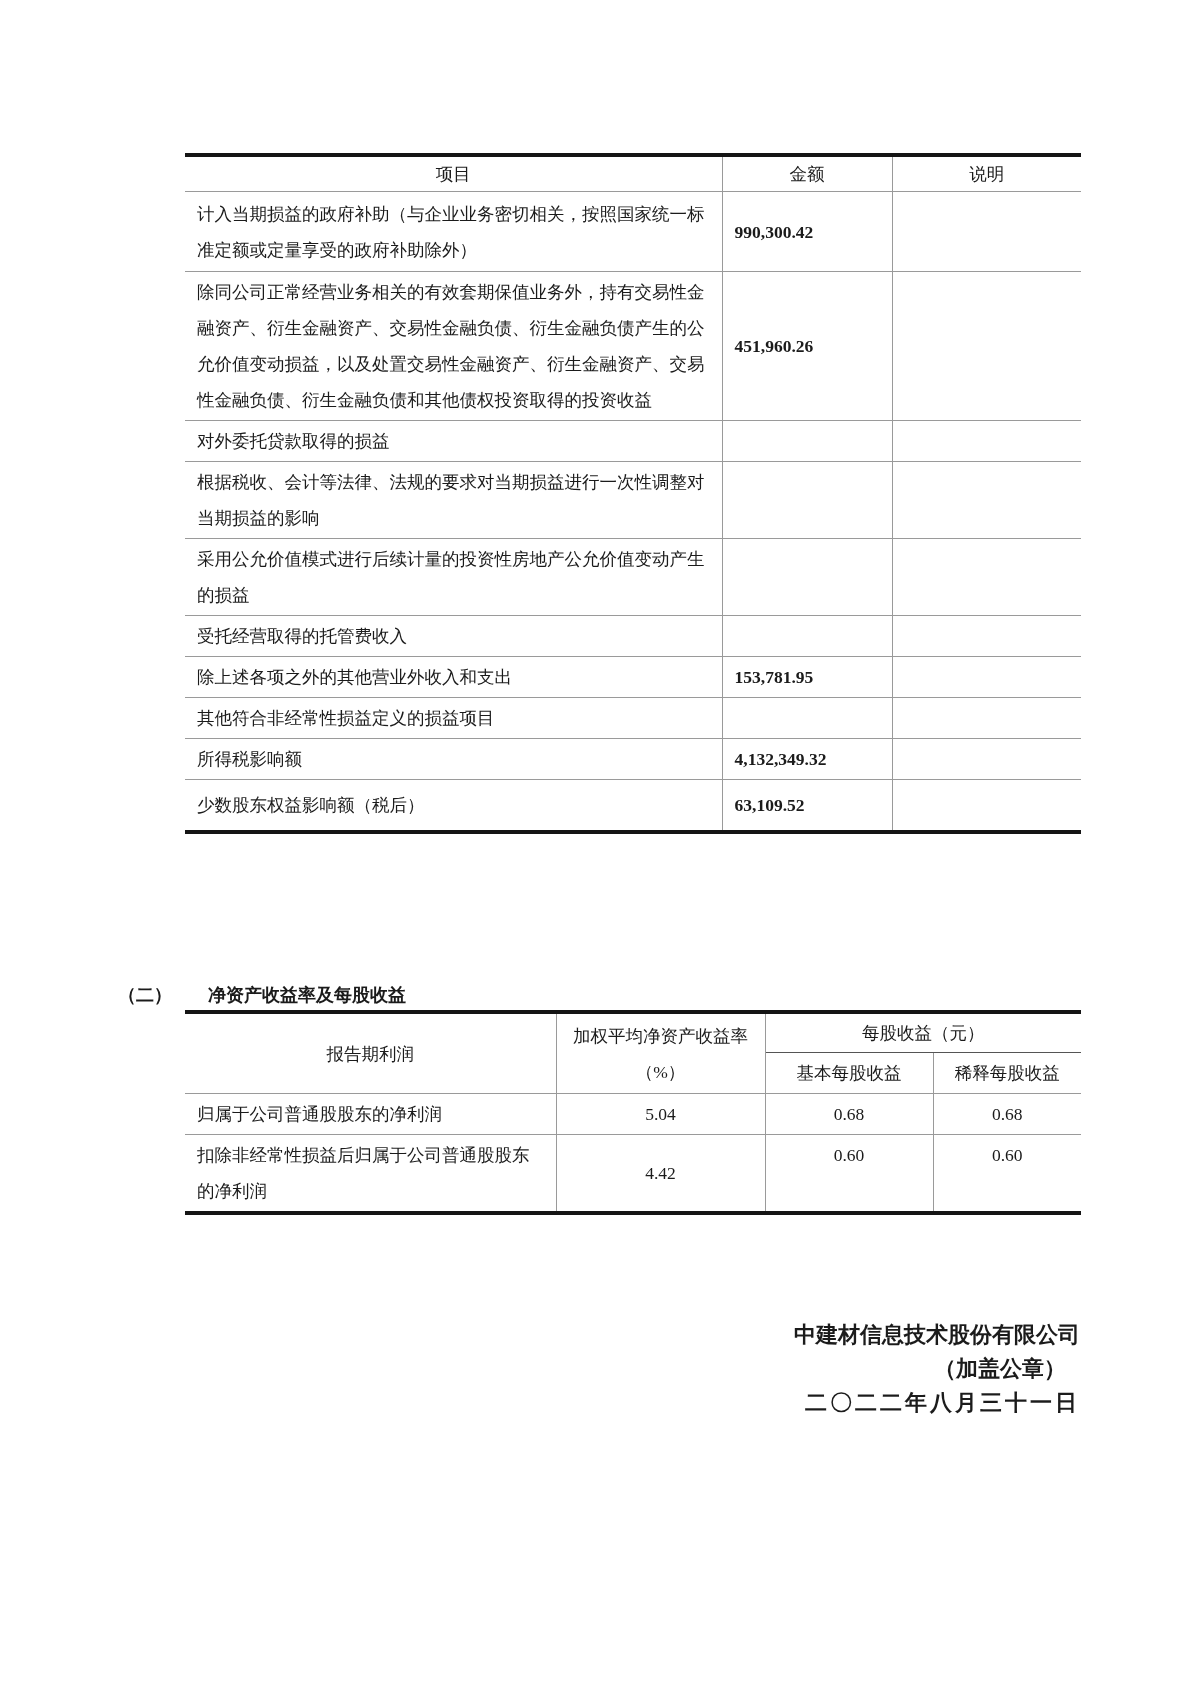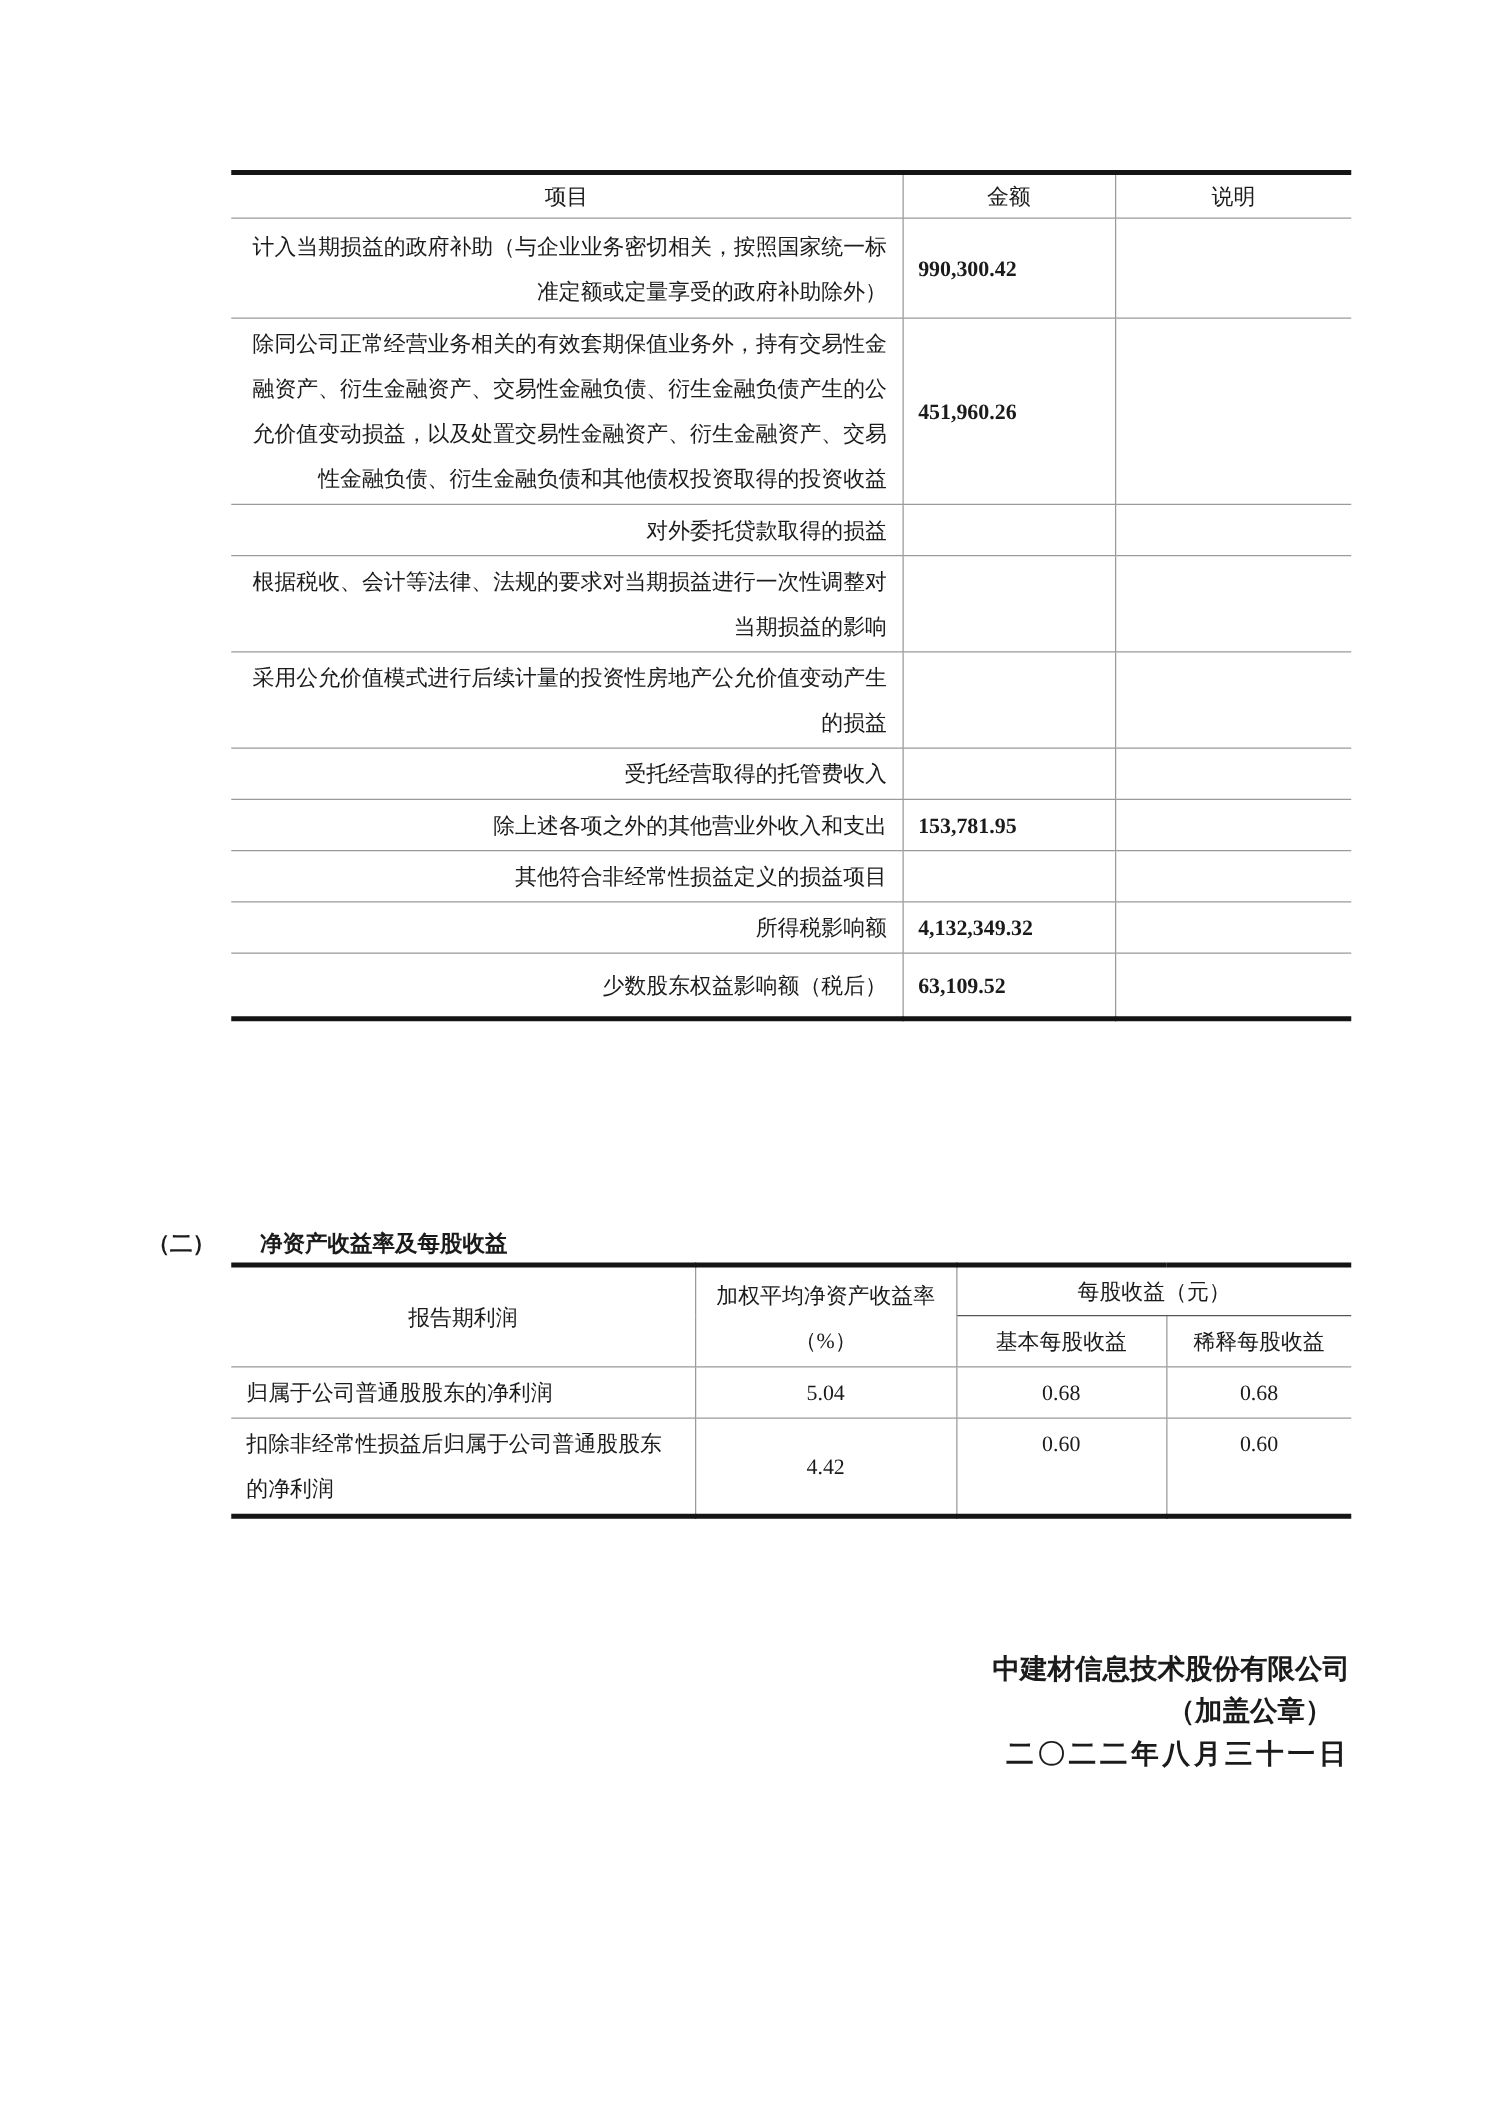--- a/index.html
+++ b/index.html
@@ -30,30 +30,30 @@
   td, th {
     font-weight: normal;
     line-height: 36px;
     padding: 2px 12px;
     vertical-align: middle;
     overflow: hidden;
   }
 
   
   .t1 {
-    top: 136px;
+    top: 153px;
     border-top: 4px solid #151515;
     border-bottom: 4px solid #151515;
   }
   .t1 th, .t1 td { border-bottom: 1px solid #9a9a9a; }
   .t1 th:nth-child(1), .t1 td:nth-child(1),
   .t1 th:nth-child(2), .t1 td:nth-child(2) { border-right: 1px solid #9a9a9a; }
   .t1 tr.r-last td { border-bottom: none; }
   .t1 .head th { text-align: center; height: 34px; line-height: 30px; padding: 0 8px; }
-  .t1 td.item { text-align: right; }
+  .t1 td.item { text-align: left; }
   .t1 td.item.centered { text-align: center; }
   .t1 td.amount { text-align: left; padding-right: 12px; font-weight: bold; }
   .t1 td.note { }
   .t1 tr.h80  { height: 80px; }
   .t1 tr.h142 { height: 142px; }
   .t1 tr.h38  { height: 38px; }
   .t1 tr.h73  { height: 73px; }
   .t1 tr.h40  { height: 40px; }
   .t1 tr.h36  { height: 36px; }
   .t1 tr.h52  { height: 52px; }

